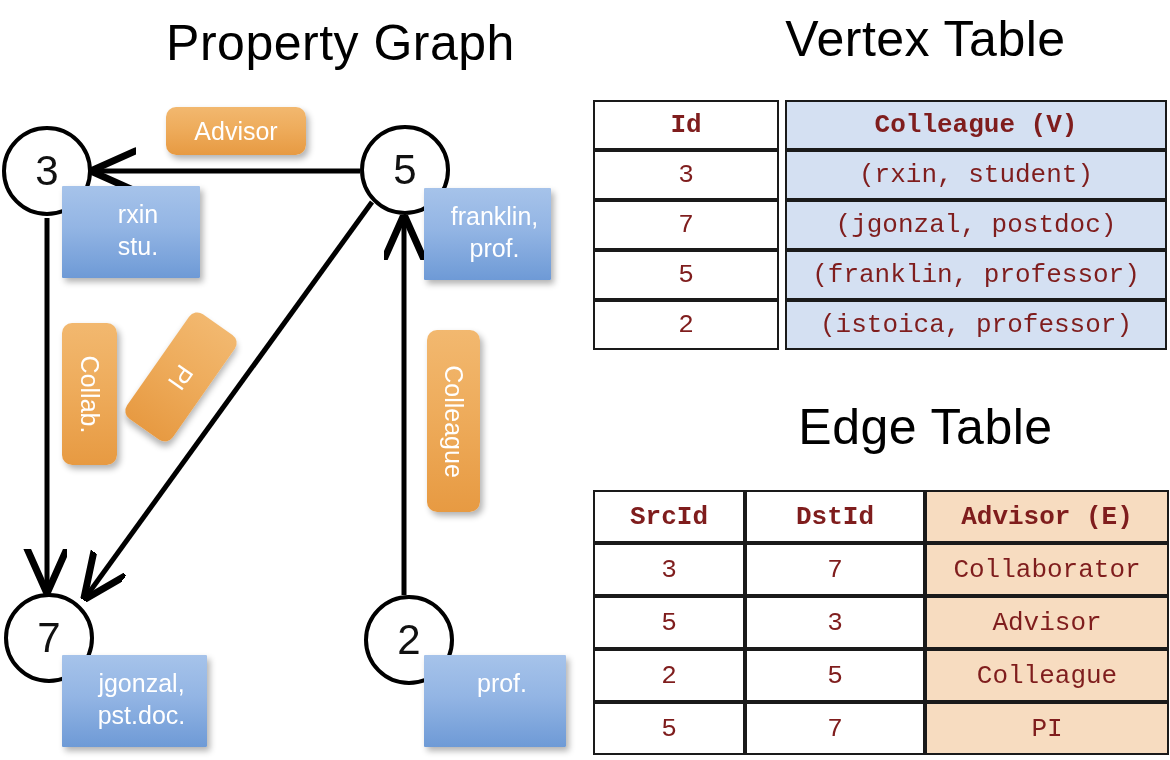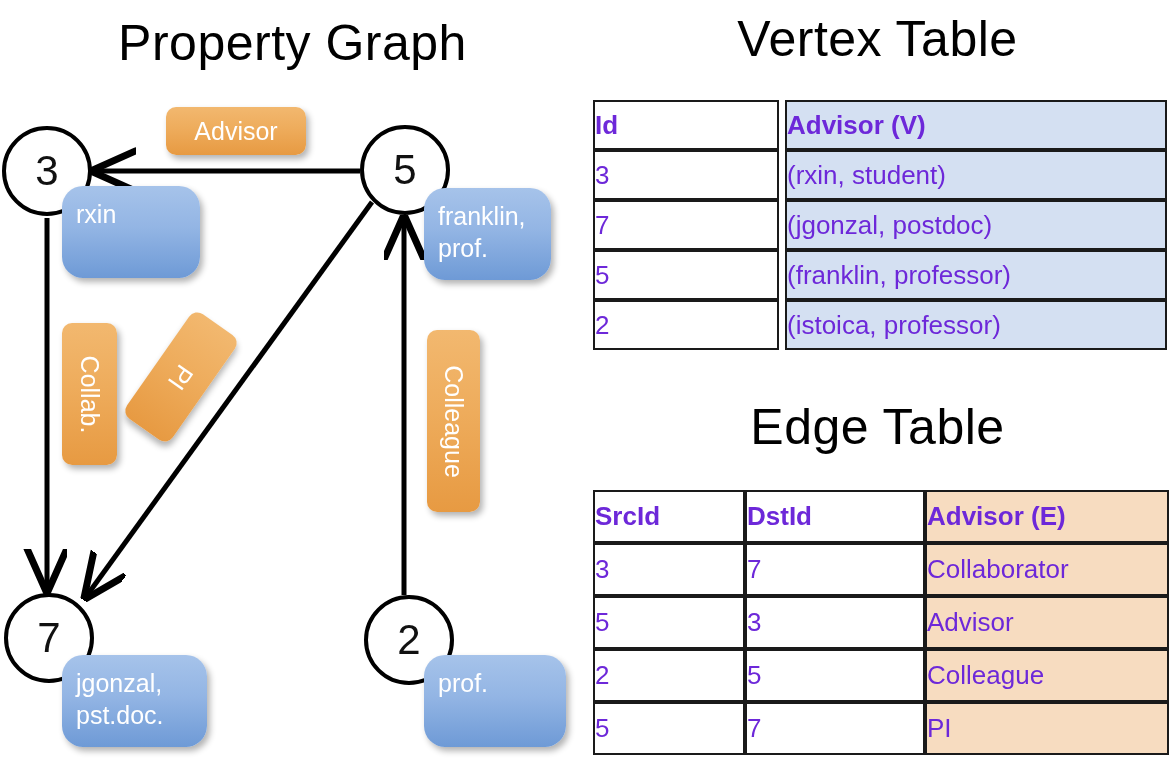--- a/index.html
+++ b/index.html
@@ -18,20 +18,21 @@
   
   .title {
     position: absolute;
     font-family: "Liberation Sans", sans-serif;
     font-weight: 300;
     font-size: 50px;
     letter-spacing: 0.5px;
     color: #000;
     white-space: nowrap;
     text-align: center;
+    padding-left: 48px;
   }
   #title-property-graph { left: 0px;   top: 14px;  width: 585px; }
   #title-vertex-table   { left: 585px; top: 10px;  width: 585px; }
   #title-edge-table     { left: 585px; top: 398px; width: 585px; }
 
   
   #graph-svg { position: absolute; left: 0; top: 0; }
 
   
   .vertex-node {
@@ -49,31 +50,32 @@
     z-index: 4;
   }
   #node-3 { left: 2px;   top: 126px; }
   #node-5 { left: 360px; top: 125px; }
   #node-7 { left: 4px;   top: 593px; }
   #node-2 { left: 364px; top: 595px; }
 
   
   .prop-box {
     position: absolute;
-    border-radius: 21px;
+    border-radius: 1px;
     background: linear-gradient(180deg, #a6c3ea 0%, #93b5e4 45%, #6e9ad6 100%);
     box-shadow: 3px 4px 6px rgba(0,0,0,0.30);
     color: #ffffff;
     font-family: "Liberation Sans", sans-serif;
     font-weight: 300;
     font-size: 25px;
     line-height: 1.28;
     padding: 12px 0 0 14px;
     box-sizing: border-box;
     z-index: 5;
+    text-align: center;
   }
   #prop-rxin     { left: 62px;  top: 186px; width: 138px; height: 92px; }
   #prop-franklin { left: 424px; top: 188px; width: 127px; height: 92px; }
   #prop-jgonzal  { left: 62px;  top: 655px; width: 145px; height: 92px; }
   #prop-istoica  { left: 424px; top: 655px; width: 142px; height: 92px; }
 
   
   .edge-box {
     position: absolute;
     border-radius: 10px;
@@ -112,25 +114,27 @@
   
   .tbl {
     position: absolute;
     border-collapse: separate;
     border-spacing: 0;
     font-family: "Liberation Sans", sans-serif;
     font-weight: 300;
   }
   .tbl td, .tbl th {
     border: 2px solid #1a1a1a;
+    text-align: center;
     font-weight: 300;
     font-size: 26px;
     padding: 0;
-    color: #6d28d9;
-    white-space: nowrap;
+    color: #7f1d1d;
+    white-space: nowrap;
+    font-family: Liberation Mono, monospace;
   }
   .tbl .hdr { font-weight: bold; font-size: 26px; }
   .tbl .spacer-col { border: none; width: 6px; padding: 0; }
 
   
   #vertex-table { left: 593px; top: 100px; }
   #vertex-table td { height: 46px; }
   #vertex-table .c-id   { width: 182px; background: #ffffff; }
   #vertex-table .c-prop { width: 378px; background: #d4e0f2; }
 
@@ -166,20 +170,21 @@
     <line x1="404" y1="595" x2="404" y2="222" stroke="#000" stroke-width="5" marker-end="url(#arrowhead)"></line>
   </svg>
 
   <div class="vertex-node" id="node-3">3</div>
   <div class="vertex-node" id="node-5">5</div>
   <div class="vertex-node" id="node-7">7</div>
   <div class="vertex-node" id="node-2">2</div>
 
   <div class="prop-box" id="prop-rxin">
     <div>rxin</div>
+    <div>stu.</div>
   </div>
   <div class="prop-box" id="prop-franklin">
     <div>franklin,</div>
     <div>prof.</div>
   </div>
   <div class="prop-box" id="prop-jgonzal">
     <div>jgonzal,</div>
     <div>pst.doc.</div>
   </div>
   <div class="prop-box" id="prop-istoica">
@@ -197,21 +202,21 @@
   </div>
   <div class="edge-box" id="edge-colleague">
     <span class="rot">Colleague</span>
   </div>
 
   <table class="tbl" id="vertex-table">
     <tbody>
       <tr>
         <td class="c-id hdr">Id</td>
         <td class="spacer-col"></td>
-        <td class="c-prop hdr">Advisor (V)</td>
+        <td class="c-prop hdr">Colleague (V)</td>
       </tr>
       <tr>
         <td class="c-id">3</td>
         <td class="spacer-col"></td>
         <td class="c-prop">(rxin, student)</td>
       </tr>
       <tr>
         <td class="c-id">7</td>
         <td class="spacer-col"></td>
         <td class="c-prop">(jgonzal, postdoc)</td>

